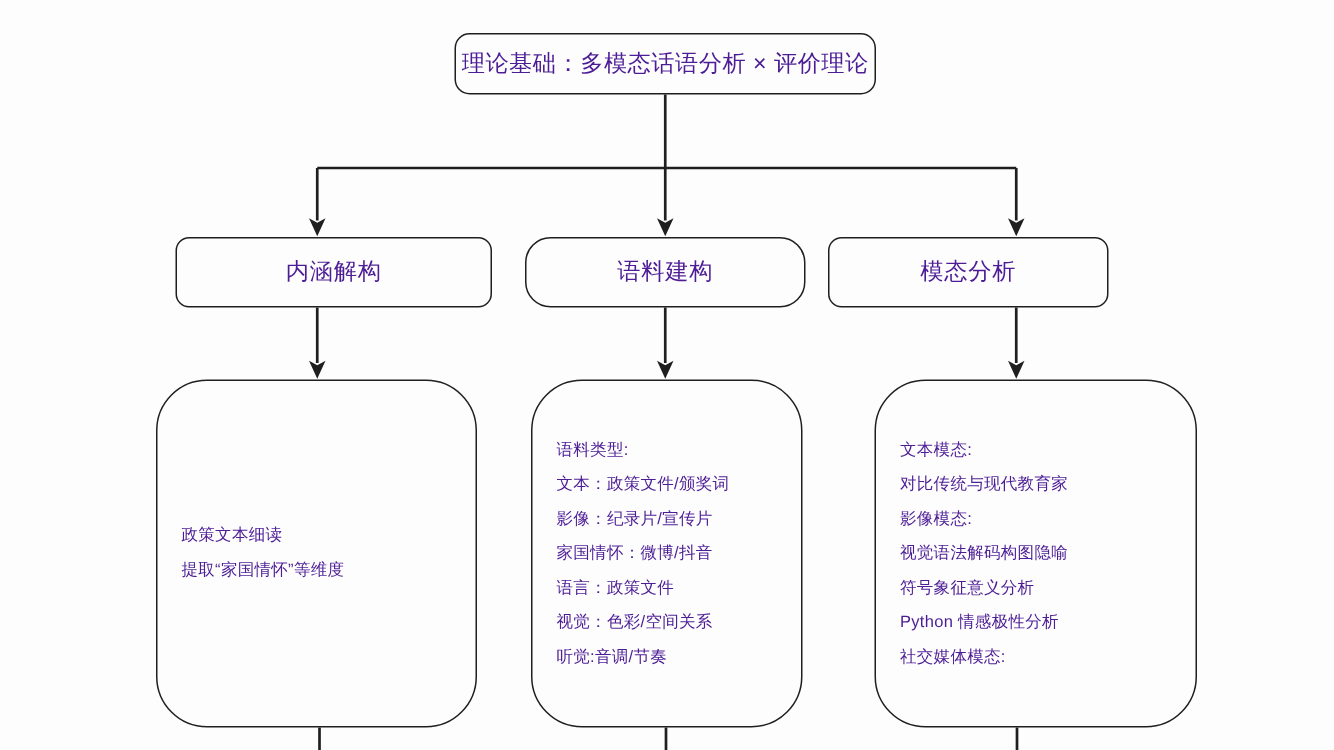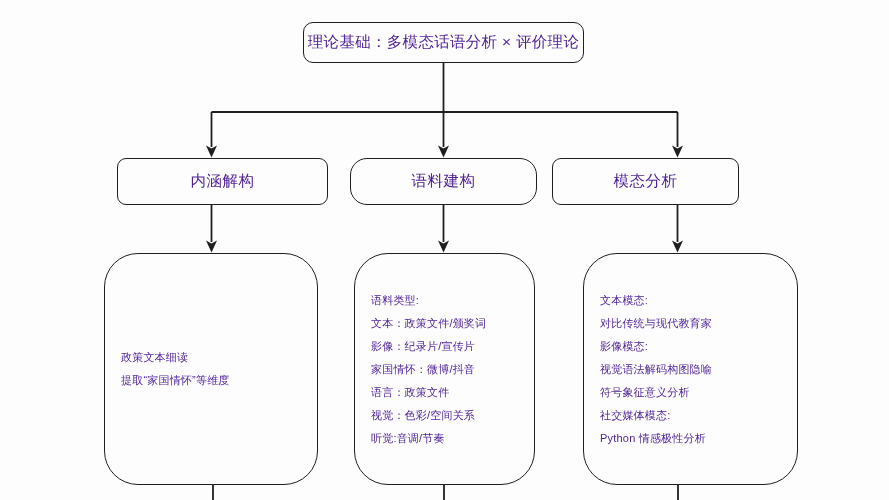--- a/index.html
+++ b/index.html
@@ -140,17 +140,17 @@
     <div class="dline">视觉：色彩/空间关系</div>
     <div class="dline">听觉:音调/节奏</div>
   </div>
 
   <div class="detail-box d2">
     <div class="dline">文本模态:</div>
     <div class="dline">对比传统与现代教育家</div>
     <div class="dline">影像模态:</div>
     <div class="dline">视觉语法解码构图隐喻</div>
     <div class="dline">符号象征意义分析</div>
+    <div class="dline">Python 情感极性分析</div>
     <div class="dline">社交媒体模态:</div>
-    <div class="dline">Python 情感极性分析</div>
   </div>
 
 </div>
 
 </body></html>

